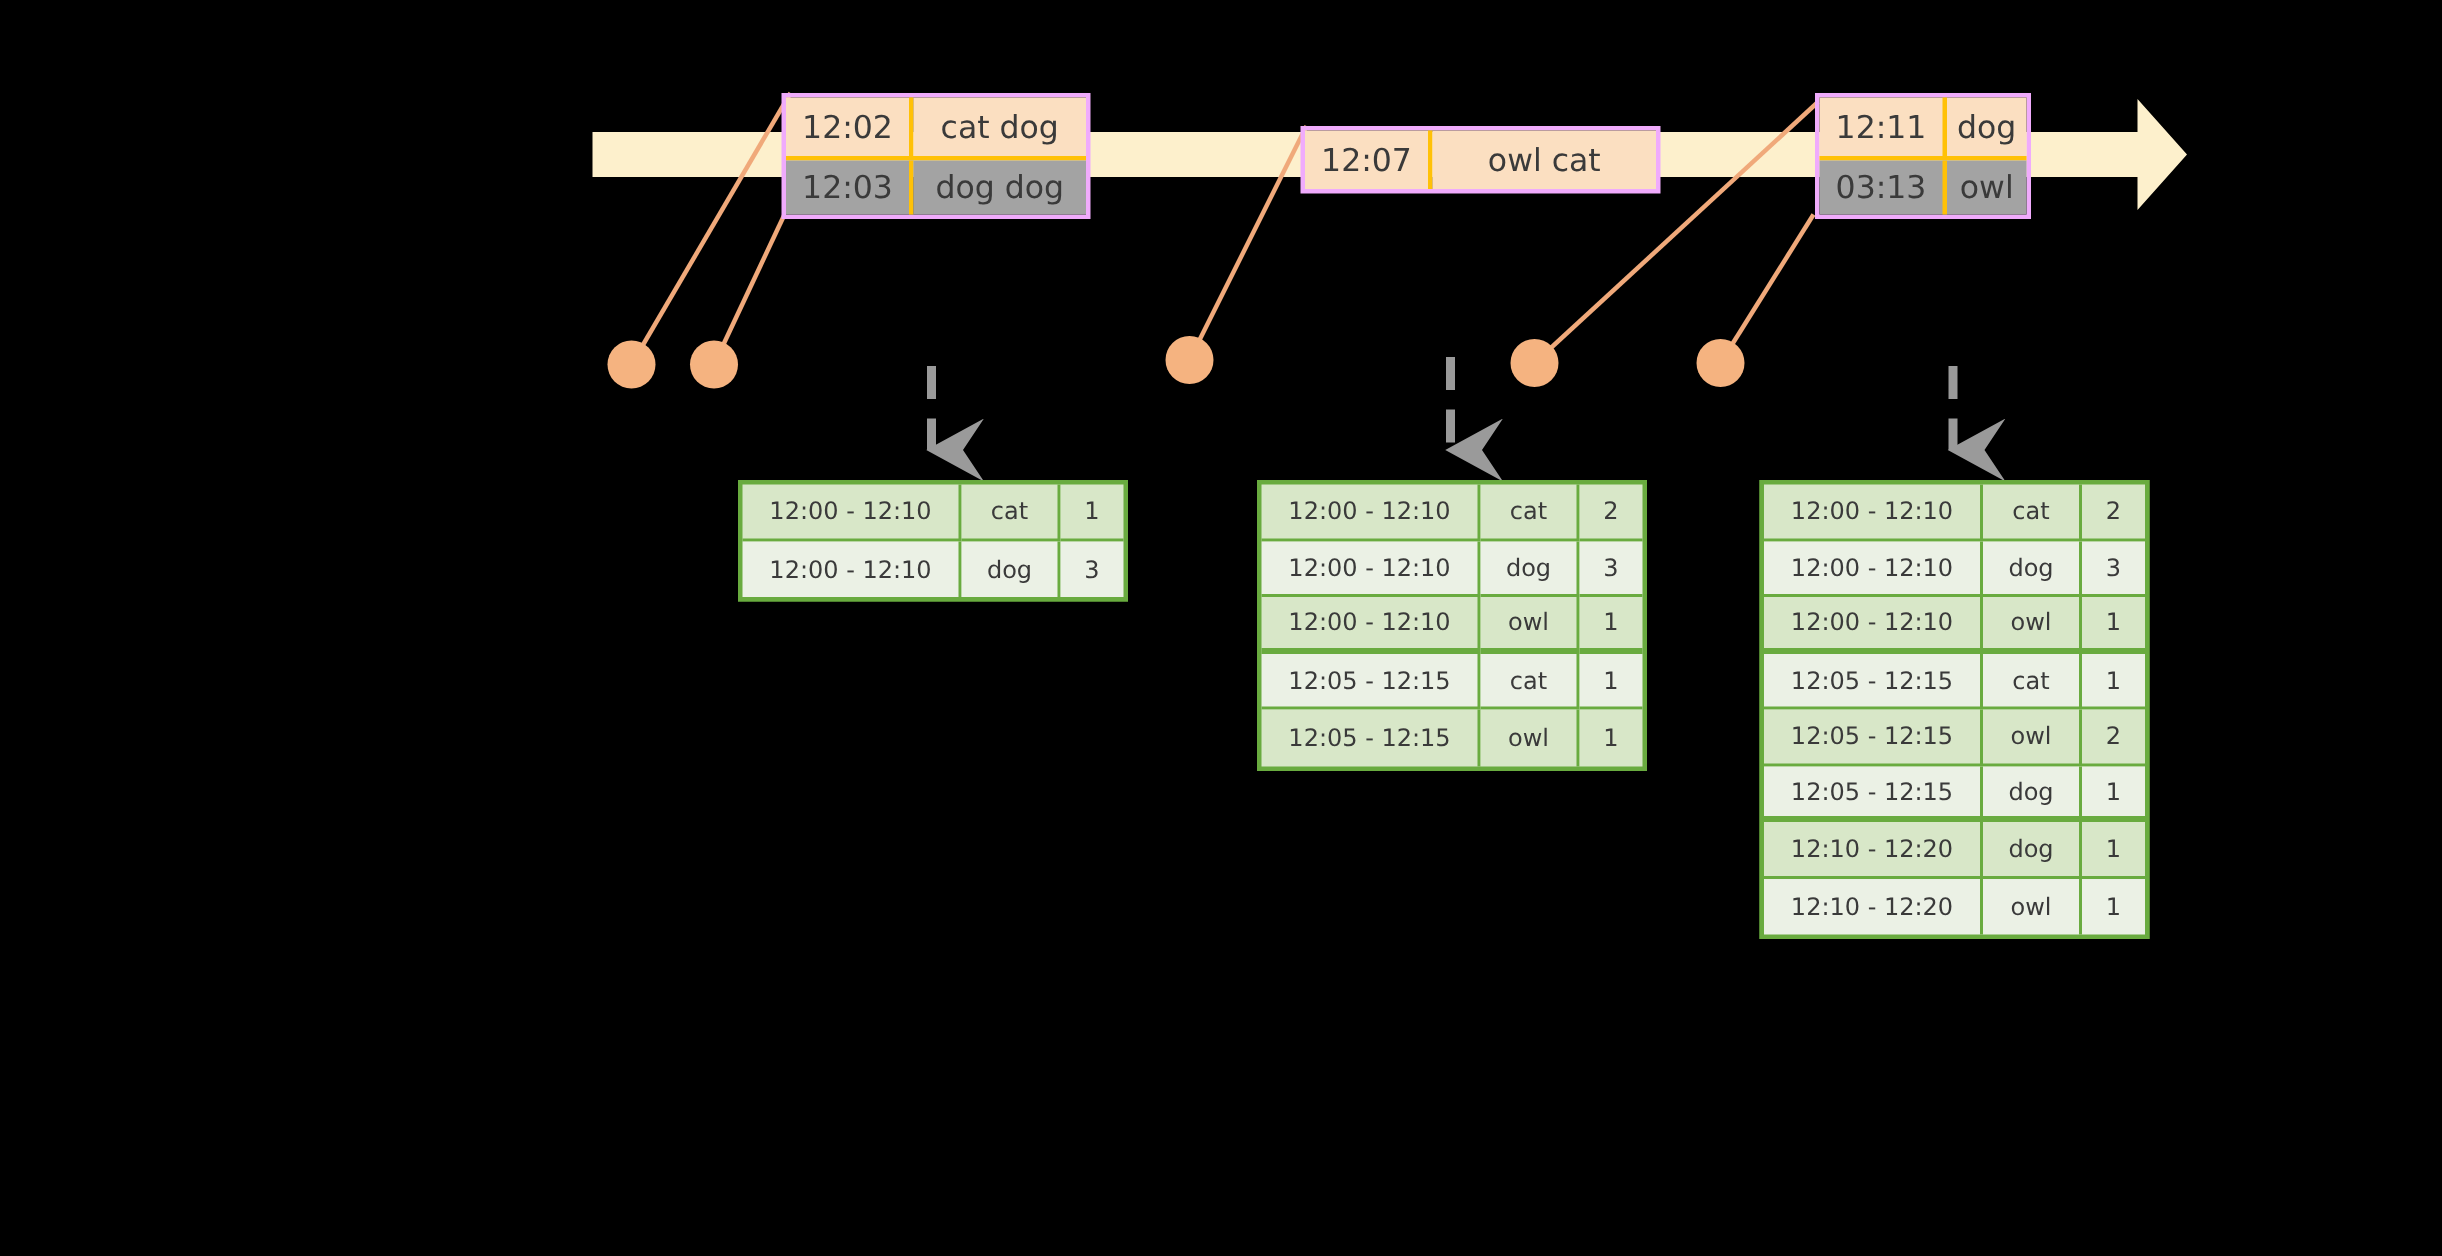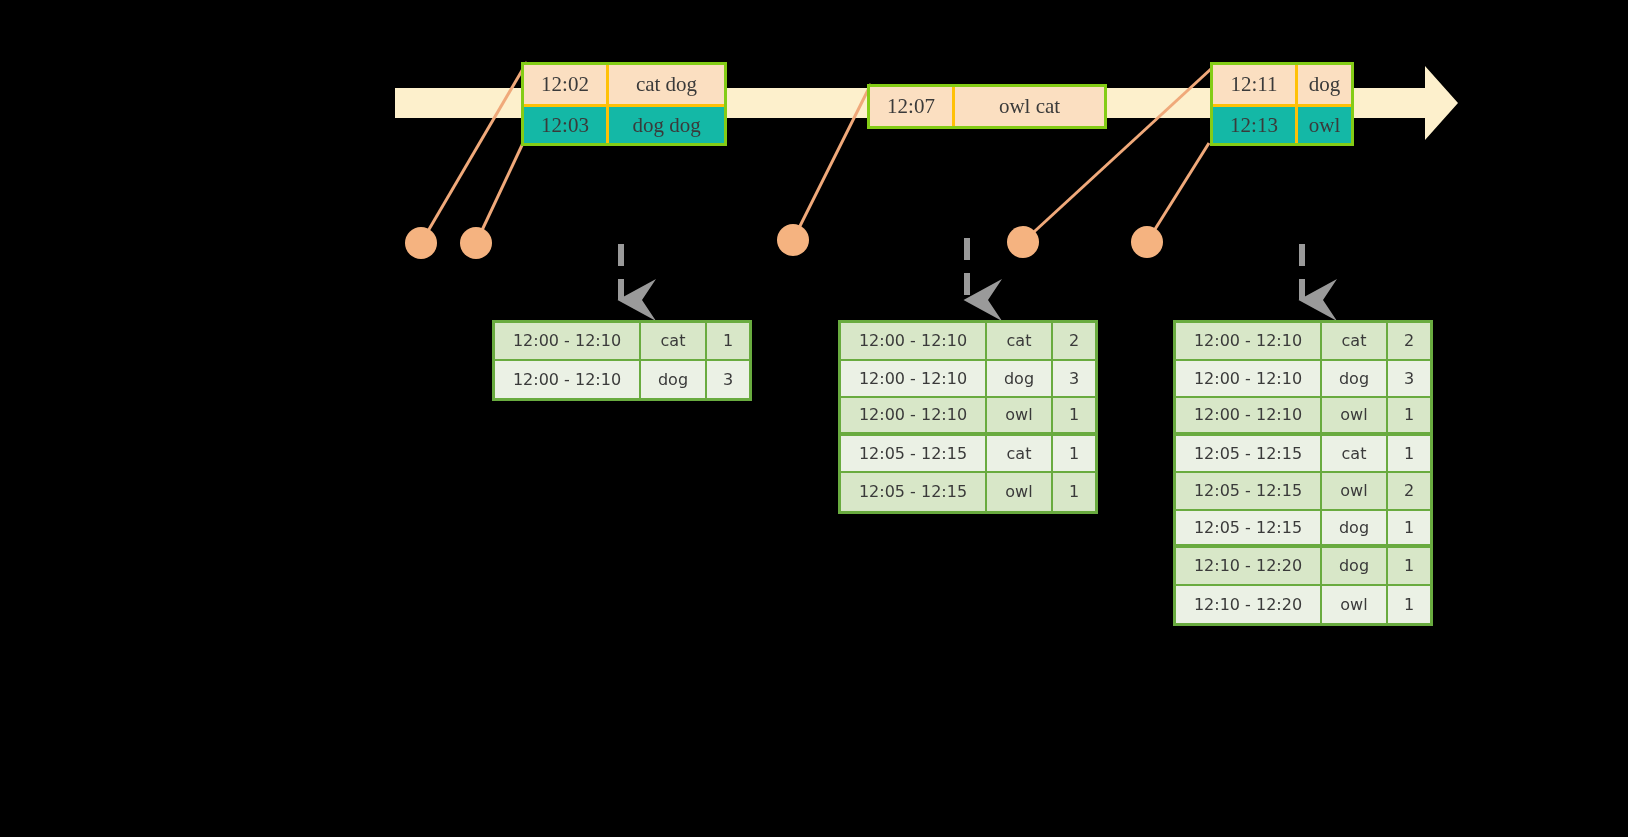--- a/index.html
+++ b/index.html
@@ -1,29 +1,29 @@
 <!DOCTYPE html>
 <html><head>
 <meta charset="utf-8">
 <style>
   html,body{margin:0;padding:0;background:#000;}
   body{width:1628px;height:837px;font-family:"DejaVu Sans","Liberation Sans",sans-serif;}
   #stage{position:relative;width:1628px;height:837px;background:#000;overflow:hidden;}
   #svg-layer{position:absolute;left:0;top:0;width:1628px;height:837px;}
 
   
-  .event-box{position:absolute;border:3px solid #84cc16;box-sizing:border-box;font-family:Liberation Serif, serif;}
+  .event-box{position:absolute;border:3px solid #f0abfc;box-sizing:border-box;}
   .event-row{display:flex;height:39px;box-sizing:border-box;}
   .event-row + .event-row{border-top:3px solid #FFC107;}
   .ev-time,.ev-payload{display:flex;align-items:center;justify-content:center;
        font-size:21px;color:#3a3a3a;box-sizing:border-box;}
   .ev-time{width:85px;border-right:3px solid #FFC107;}
   .ev-payload{flex:1;}
   .shade-a .ev-time,.shade-a .ev-payload{background:#FBDFC1;}
-  .shade-b .ev-time,.shade-b .ev-payload{background:#14b8a6;}
+  .shade-b .ev-time,.shade-b .ev-payload{background:#a3a3a3;}
 
   
   .result-table{position:absolute;border:3px solid #69AB3F;box-sizing:border-box;
        background:#69AB3F;display:flex;flex-direction:column;}
   .res-row{display:flex;height:37.5px;box-sizing:border-box;}
   .res-cell{display:flex;align-items:center;justify-content:center;
        font-size:16px;color:#3a3a3a;box-sizing:border-box;
        border-right:2px solid #69AB3F;border-bottom:2px solid #69AB3F;}
   .res-cell:last-child{border-right:none;}
   .res-row:last-child .res-cell{border-bottom:none;}
@@ -89,21 +89,21 @@
       <div class="ev-payload">owl cat</div>
     </div>
   </div>
 
   <div class="event-box" style="left:1210px;top:62px;width:144px;">
     <div class="event-row shade-a">
       <div class="ev-time">12:11</div>
       <div class="ev-payload">dog</div>
     </div>
     <div class="event-row shade-b">
-      <div class="ev-time">12:13</div>
+      <div class="ev-time">03:13</div>
       <div class="ev-payload">owl</div>
     </div>
   </div>
 
   <div class="result-table" id="result-table-1" style="left:492px;top:320px;">
       <div class="res-row row-a">
         <div class="res-cell c-window">12:00 - 12:10</div>
         <div class="res-cell c-key">cat</div>
         <div class="res-cell c-count">1</div>
       </div>

